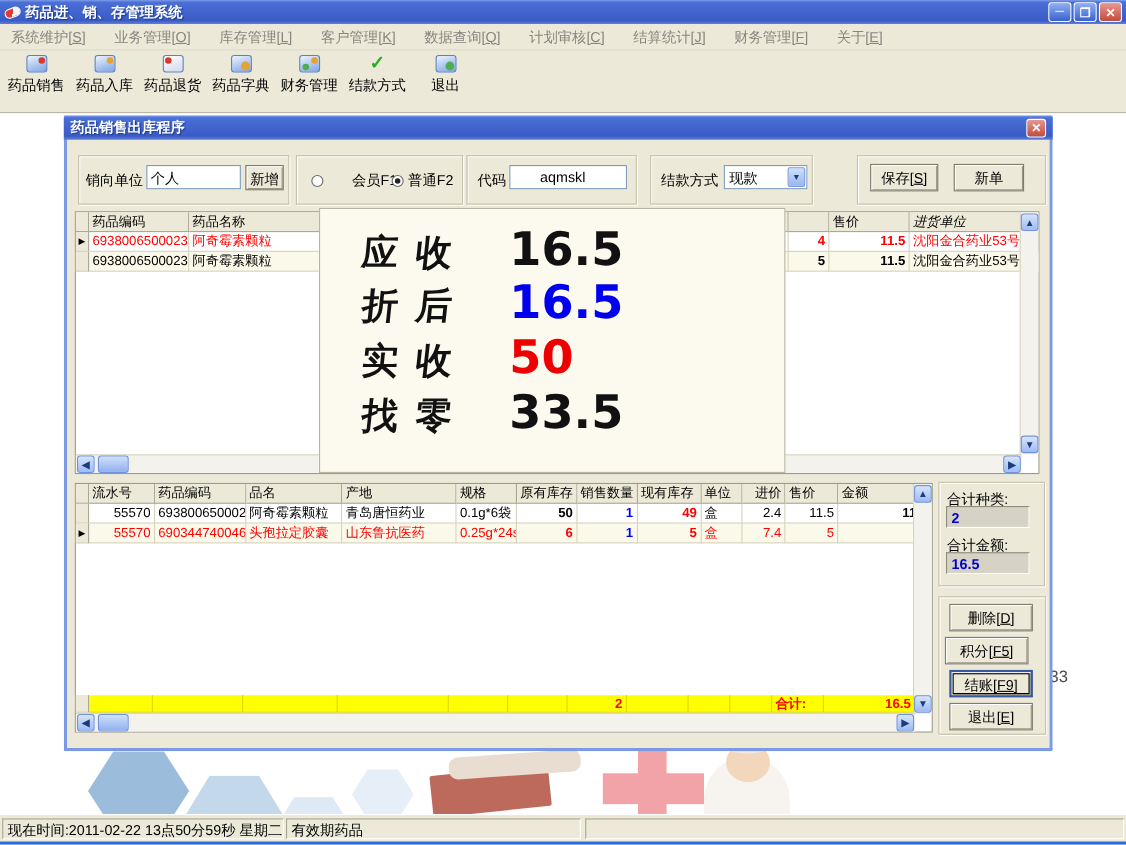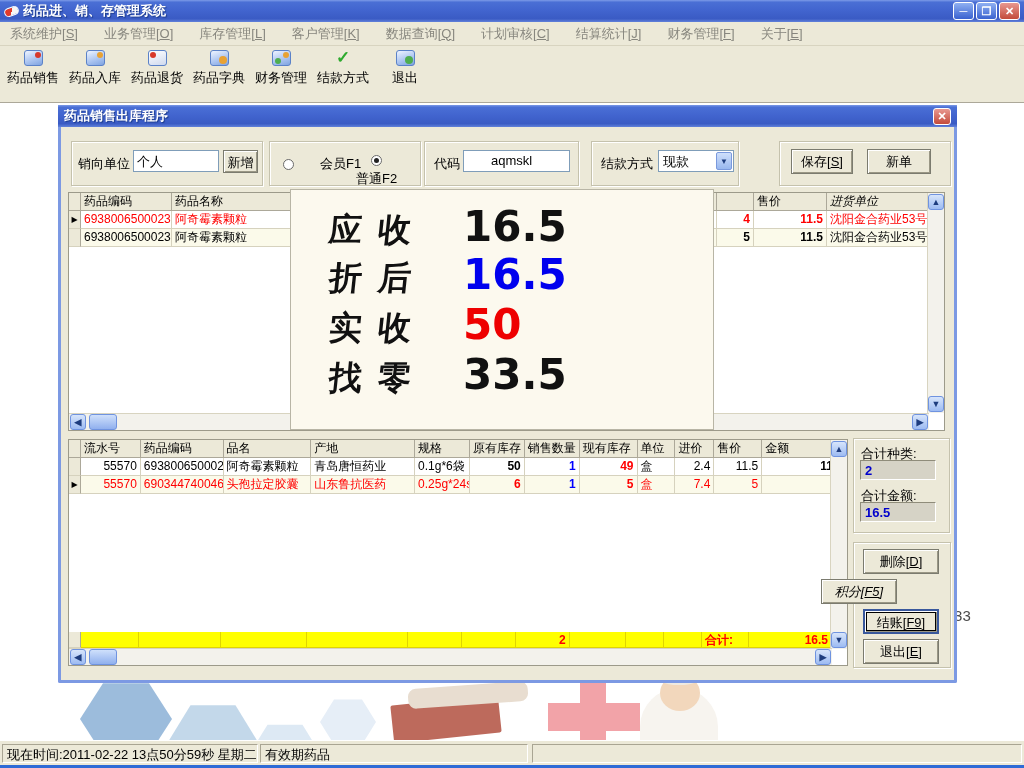--- a/index.html
+++ b/index.html
@@ -191,21 +191,21 @@
   <div class="groupbox" style="left:10px;top:36px;width:192px;height:45px;"></div>
   <div class="flabel" style="left:17px;top:50px;">销向单位</div>
   <div class="field" style="left:72px;top:45px;width:86px;height:22px;">个人</div>
   <div class="btn" style="left:162px;top:45px;width:35px;height:23px;">新增</div>
 
   <div class="groupbox" style="left:208px;top:36px;width:152px;height:45px;"></div>
   <div class="radio" style="left:222px;top:50px;gap:26px;">
     <span class="circ"></span>
     <span>会员F1</span>
   </div>
-  <div class="radio" style="left:295px;top:50px;flex-direction:column;">
+  <div class="radio" style="left:295px;top:50px;">
     <span class="circ sel"></span>
     <span>普通F2</span>
   </div>
 
   <div class="groupbox" style="left:363px;top:36px;width:155px;height:45px;"></div>
   <div class="flabel" style="left:373px;top:50px;">代码</div>
   <div class="field" style="left:402px;top:45px;width:107px;height:22px;font-family:Liberation Sans, sans-serif;padding-left:27px;">aqmskl</div>
 
   <div class="groupbox" style="left:530px;top:36px;width:148px;height:45px;"></div>
   <div class="flabel" style="left:540px;top:50px;">结款方式</div>
@@ -270,21 +270,21 @@
       <div class="gcell marker" style="width:12px;"></div>
       <div class="gcell" style="width:60px;">流水号</div>
       <div class="gcell" style="width:83px;">药品编码</div>
       <div class="gcell" style="width:88px;">品名</div>
       <div class="gcell" style="width:104px;">产地</div>
       <div class="gcell" style="width:55px;">规格</div>
       <div class="gcell" style="width:55px;">原有库存</div>
       <div class="gcell" style="width:55px;">销售数量</div>
       <div class="gcell" style="width:58px;">现有库存</div>
       <div class="gcell" style="width:38px;">单位</div>
-      <div class="gcell" style="width:39px;">进价</div>
+      <div class="gcell" style="width:39px;text-align:right;">进价</div>
       <div class="gcell" style="width:48px;">售价</div>
       <div class="gcell" style="width:85px;">金额</div>
     </div>
     <div class="grow">
       <div class="gcell marker" style="width:12px;"></div>
       <div class="gcell num" style="width:60px;">55570</div>
       <div class="gcell" style="width:83px;">6938006500023</div>
       <div class="gcell" style="width:88px;">阿奇霉素颗粒</div>
       <div class="gcell" style="width:104px;">青岛唐恒药业</div>
       <div class="gcell" style="width:55px;">0.1g*6袋</div>
@@ -339,21 +339,21 @@
   </div>
 
   <div class="groupbox" style="left:792px;top:333px;width:97px;height:95px;"></div>
   <div class="sumlabel" style="left:800px;top:340px;">合计种类:</div>
   <div class="inset" style="left:799px;top:355px;width:76px;height:20px;">2</div>
   <div class="sumlabel" style="left:800px;top:382px;">合计金额:</div>
   <div class="inset" style="left:799px;top:397px;width:76px;height:20px;">16.5</div>
 
   <div class="groupbox" style="left:792px;top:437px;width:98px;height:126px;"></div>
   <div class="btn" style="left:802px;top:444px;width:76px;height:25px;"><span>删除[</span><u>D</u><span>]</span></div>
-  <div class="btn" style="left:760px;top:474px;width:76px;height:25px;font-style:italic;"><span>积分[</span><u>F5</u><span>]</span></div>
+  <div class="btn" style="left:798px;top:474px;width:76px;height:25px;"><span>积分[</span><u>F5</u><span>]</span></div>
   <div class="btn focused" style="left:802px;top:504px;width:76px;height:25px;"><span>结账[</span><u>F9</u><span>]</span></div>
   <div class="btn" style="left:802px;top:534px;width:76px;height:25px;"><span>退出[</span><u>E</u><span>]</span></div>
 </div>
 
 <div class="abs statusbar">
   <div class="statuspanel" style="left:2px;width:256px;">现在时间:2011-02-22 13点50分59秒 星期二</div>
   <div class="statuspanel" style="left:260px;width:268px;">有效期药品</div>
   <div class="statuspanel" style="left:532px;width:490px;"></div>
 </div>
 <div class="abs bluestrip"></div>

